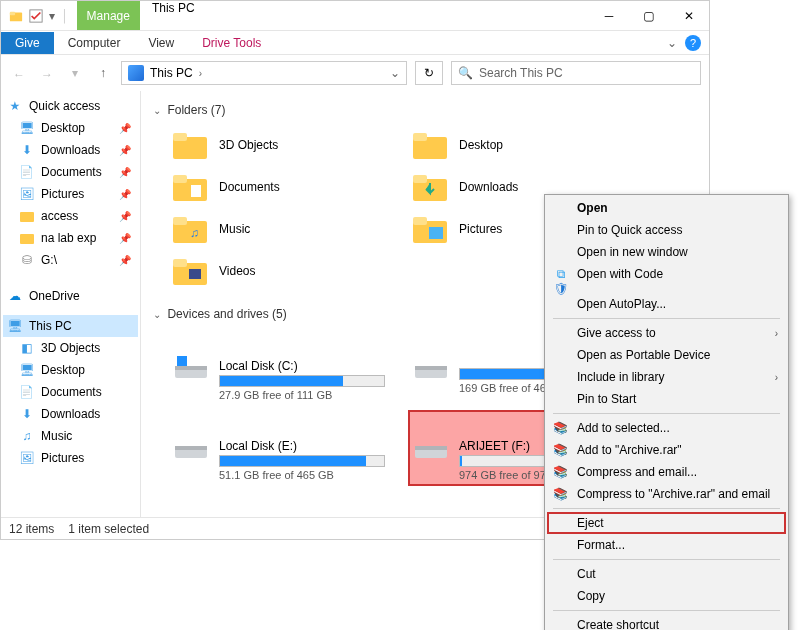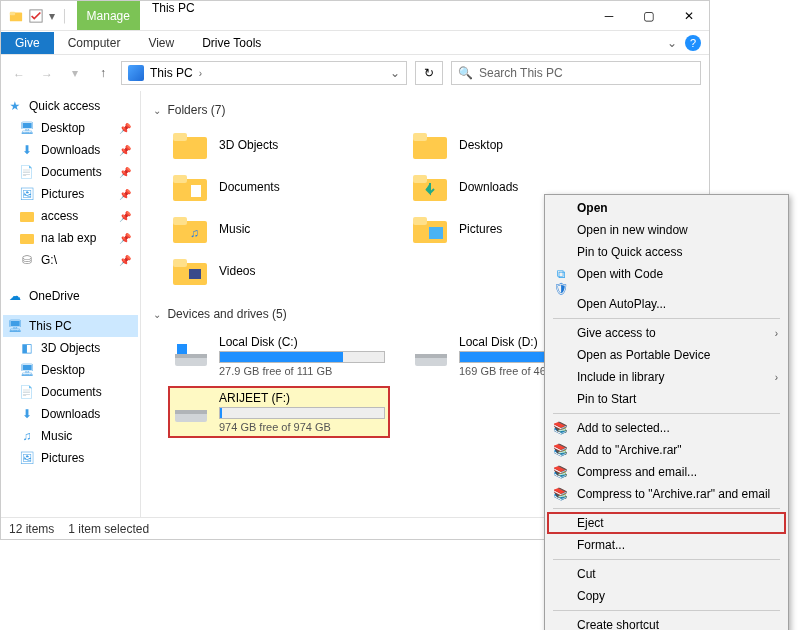--- a/index.html
+++ b/index.html
@@ -9,21 +9,21 @@
 .qat { display: flex; align-items: center; gap: 6px; padding: 0 8px; }
 .qat-ico { width: 14px; height: 14px; display:inline-block; }
 .title-tabs { display:flex; height:100%; }
 .ribbon-ctx { background:#7cc355; color:#fff; padding:2px 10px; height:100%; display:flex; align-items:center; }
 .title-txt { padding:0 12px; }
 .win-ctrls { margin-left:auto; display:flex; }
 .win-ctrls div { width:40px; height:30px; display:flex; align-items:center; justify-content:center; }
 .menubar { height: 24px; display:flex; align-items:center; background:#fff; border-bottom:1px solid #e5e5e5; }
 .menubar .file { background:#1979ca; color:#fff; padding:4px 14px; }
 .menubar .tab { padding:4px 14px; color:#333; }
-.menubar .tab.ctx { color:#000000; }
+.menubar .tab.ctx { color:#be185d; }
 .menubar .right { margin-left:auto; display:flex; align-items:center; gap:8px; padding-right:8px; }
 .help { width:16px; height:16px; border-radius:50%; background:#1e90ff; color:#fff; display:flex; align-items:center; justify-content:center; font-size:11px; }
 .addrbar { height:36px; display:flex; align-items:center; gap:8px; padding:4px 8px; }
 .nav-arrow { width:20px; text-align:center; color:#555; }
 .nav-arrow.dis { color:#bbb; }
 .addr { flex:1; border:1px solid #ccc; height:24px; display:flex; align-items:center; padding:0 6px; gap:6px; }
 .addr .pc-ico { width:16px; height:16px; background:linear-gradient(135deg,#4aa3ff,#1e6bd6); border-radius:2px; }
 .refresh { border:1px solid #ccc; height:24px; width:28px; display:flex; align-items:center; justify-content:center; }
 .search { border:1px solid #ccc; height:24px; width:250px; display:flex; align-items:center; padding:0 6px; color:#666; gap:6px; }
 .body { display:flex; height: calc(100% - 30px - 24px - 36px - 22px); }
@@ -33,23 +33,23 @@
 .nav-item .pin { margin-left:auto; color:#888; font-size:10px; }
 .nav-item.root { padding-left:4px; }
 .nav-ico { width:16px; height:16px; display:inline-flex; align-items:center; justify-content:center; }
 .content { flex:1; padding:8px 10px; overflow:auto; }
 .grp-hdr { display:flex; align-items:center; gap:6px; color:#333; padding:4px 2px; }
 .grp-hdr .chev { color:#666; font-size:10px; }
 .fold-grid, .drv-grid { display:grid; grid-template-columns: repeat(2, 220px); gap:6px 20px; padding:6px 0 14px 18px; }
 .fold { display:flex; align-items:center; gap:12px; padding:4px; }
 .fold-ico { width:34px; height:28px; }
 .drive { display:flex; align-items:center; gap:10px; padding:4px; }
-.drive.sel { background:#fef9c3; outline:2px solid #c33; outline-offset:-1px; }
+.drive.sel { background:#fca5a5; outline:2px solid #c33; outline-offset:-1px; }
 .drv-ico { width:36px; height:28px; }
-.drv-info { flex:1; }
+.drv-info { flex:1;margin-top:24px; }
 .drv-bar { height:12px; border:1px solid #bbb; background:#eee; position:relative; margin:2px 0; }
 .drv-fill { height:100%; background:#1e90ff; }
 .drv-txt { font-size:11px; color:#555; }
 .statusbar { height:22px; border-top:1px solid #e5e5e5; display:flex; align-items:center; padding:0 8px; gap:14px; color:#333; }
 .ctxmenu { position:absolute; left:544px; top:194px; width:245px; background:#f2f2f2; border:1px solid #a0a0a0; box-shadow:2px 2px 6px rgba(0,0,0,.3); padding:2px; z-index:10; }
 .ctx-item { display:flex; align-items:center; padding:4px 8px 4px 30px; position:relative; white-space:nowrap; }
 .ctx-item.bold { font-weight:bold; }
 .ctx-item .arr { margin-left:auto; font-size:10px; color:#555; }
 .ctx-item .ci { position:absolute; left:6px; width:16px; height:16px; display:flex; align-items:center; justify-content:center; }
 .ctx-sep { height:1px; background:#ccc; margin:3px 6px; }
@@ -279,25 +279,37 @@
               </div>
               <div class="drv-txt">27.9 GB free of 111 GB</div>
             </div>
         </div>
         <div class="drive">
           <svg class="drv-ico" viewBox="0 0 36 28">
               <rect x="2" y="12" width="32" height="12" rx="2" fill="#d0d4d8"></rect>
               <rect x="2" y="12" width="32" height="4" fill="#b0b4b8"></rect>
             </svg>
           <div class="drv-info">
-              <div>Local Disk (D:)</div>
               <div class="drv-bar">
                 <div class="drv-fill" style="width:64%"></div>
               </div>
               <div class="drv-txt">169 GB free of 465 GB</div>
+            </div>
+        </div>
+        <div class="drive">
+          <svg class="drv-ico" viewBox="0 0 36 28">
+              <rect x="2" y="12" width="32" height="12" rx="2" fill="#d0d4d8"></rect>
+              <rect x="2" y="12" width="32" height="4" fill="#b0b4b8"></rect>
+            </svg>
+          <div class="drv-info">
+              <div>Local Disk (E:)</div>
+              <div class="drv-bar">
+                <div class="drv-fill" style="width:89%"></div>
+              </div>
+              <div class="drv-txt">51.1 GB free of 465 GB</div>
             </div>
         </div>
         <div class="drive sel">
           <svg class="drv-ico" viewBox="0 0 36 28">
               <rect x="2" y="12" width="32" height="12" rx="2" fill="#d0d4d8"></rect>
               <rect x="2" y="12" width="32" height="4" fill="#b0b4b8"></rect>
             </svg>
           <div class="drv-info">
               <div>ARIJEET (F:)</div>
               <div class="drv-bar">
@@ -311,22 +323,22 @@
   </div>
 
   <div class="statusbar">
     <span>12 items</span>
     <span>1 item selected</span>
   </div>
 </div>
 
 <div class="ctxmenu">
   <div class="ctx-item bold">Open</div>
+  <div class="ctx-item">Pin to Quick access</div>
   <div class="ctx-item">Open in new window</div>
-  <div class="ctx-item">Pin to Quick access</div>
   <div class="ctx-item">
       <span class="ci" style="color:#2aa0f0">⧉</span>
       <span>Open with Code</span>
     </div>
   <div class="ctx-item">
       <span class="ci" style="color:#1e78d6">🛡</span>
     </div>
   <div class="ctx-item">Open AutoPlay...</div>
   <div class="ctx-sep"></div>
   <div class="ctx-item">

